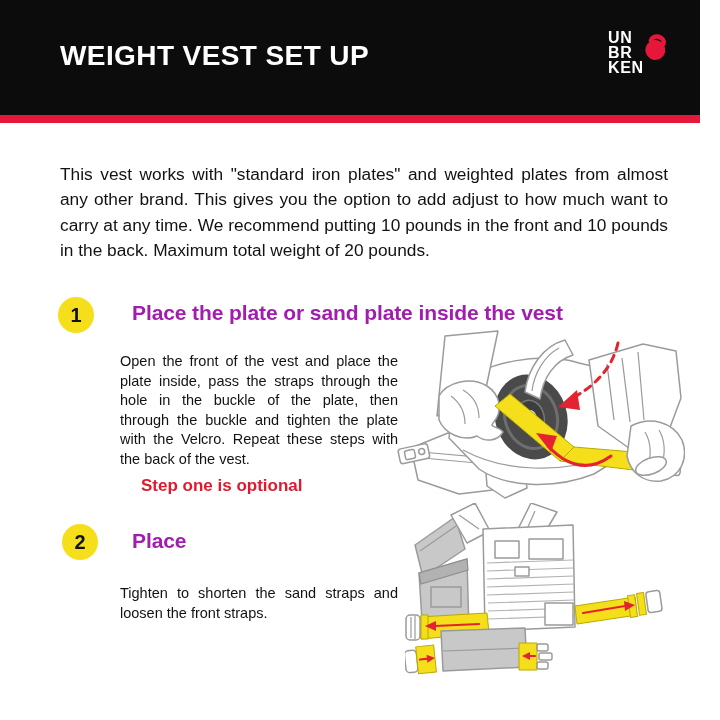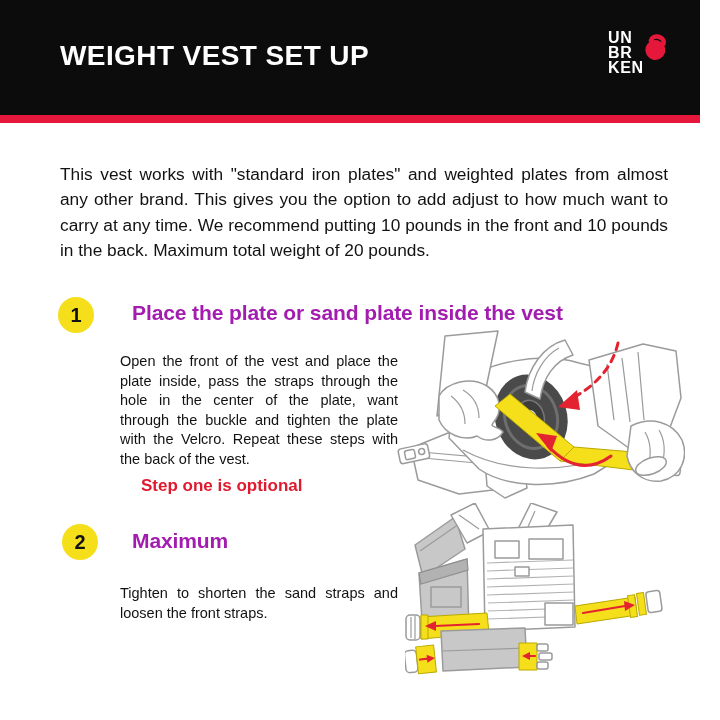--- a/index.html
+++ b/index.html
@@ -95,21 +95,21 @@
         </g>
       </svg>
     </div>
   </div>
   <div class="stripe"></div>
 
   <p class="intro">This vest works with "standard iron plates" and weighted plates from almost any other brand. This gives you the option to add adjust to how much want to carry at any time. We recommend putting 10 pounds in the front and 10 pounds in the back.  Maximum total weight of 20 pounds.</p>
 
   <div class="badge badge-1">1</div>
   <h2 class="step-title step-title-1">Place the plate or sand plate inside the vest</h2>
-  <p class="step-desc step-desc-1">Open the front of the vest and place the plate inside, pass the straps through the hole in the center of the plate, want through the buckle and tighten the plate with the Velcro. Repeat these steps with the back of the vest.</p>
+  <p class="step-desc step-desc-1">Open the front of the vest and place the plate inside, pass the straps through the hole in the buckle of the plate, then through the buckle and tighten the plate with the Velcro. Repeat these steps with the back of the vest.</p>
   <p class="step-note">Step one is optional</p>
 
   <svg class="illus-1" width="292" height="170" viewBox="0 0 292 170">
 
     <g>
       <path class="outline" d="M18 118 L55 103 L108 112 L128 132 L118 158 L66 164 L25 150 Z"></path>
       <path class="thinline" d="M28 122 L118 130"></path>
       <path class="thinline" d="M30 128 L116 136"></path>
       <g transform="rotate(-12 22 124)">
         <rect class="outline" x="6" y="116" width="30" height="15" rx="3"></rect>
@@ -167,21 +167,21 @@
       <path class="redline" d="M218 126 Q 186 149 155 116"></path>
       <polygon class="redfill" points="158,122 143,103 164,106"></polygon>
     </g>
     <g>
       <path class="redline" stroke-dasharray="7 6" d="M225 13 Q 217 48 178 69"></path>
       <polygon class="redfill" points="184,60 165,77 187,80"></polygon>
     </g>
   </svg>
 
   <div class="badge badge-2">2</div>
-  <h2 class="step-title step-title-2">Maximum</h2>
+  <h2 class="step-title step-title-2">Place</h2>
   <p class="step-desc step-desc-2">Tighten to shorten the sand straps and loosen the front straps.</p>
 
   <svg class="illus-2" width="260" height="190" viewBox="0 0 260 190">
 
     <g>
       <polygon class="grayfill" points="10,42 50,14 60,46 18,74"></polygon>
       <path class="thinline" d="M15 48 L54 21"></path>
       <polygon class="grayfill" points="14,70 62,56 64,130 18,134"></polygon>
       <polygon points="14,70 62,56 63,67 16,81" fill="#b2b2b2" stroke="#8f8f8f" stroke-width="1.2"></polygon>
       <rect class="grayfill" x="26" y="84" width="30" height="20"></rect>

